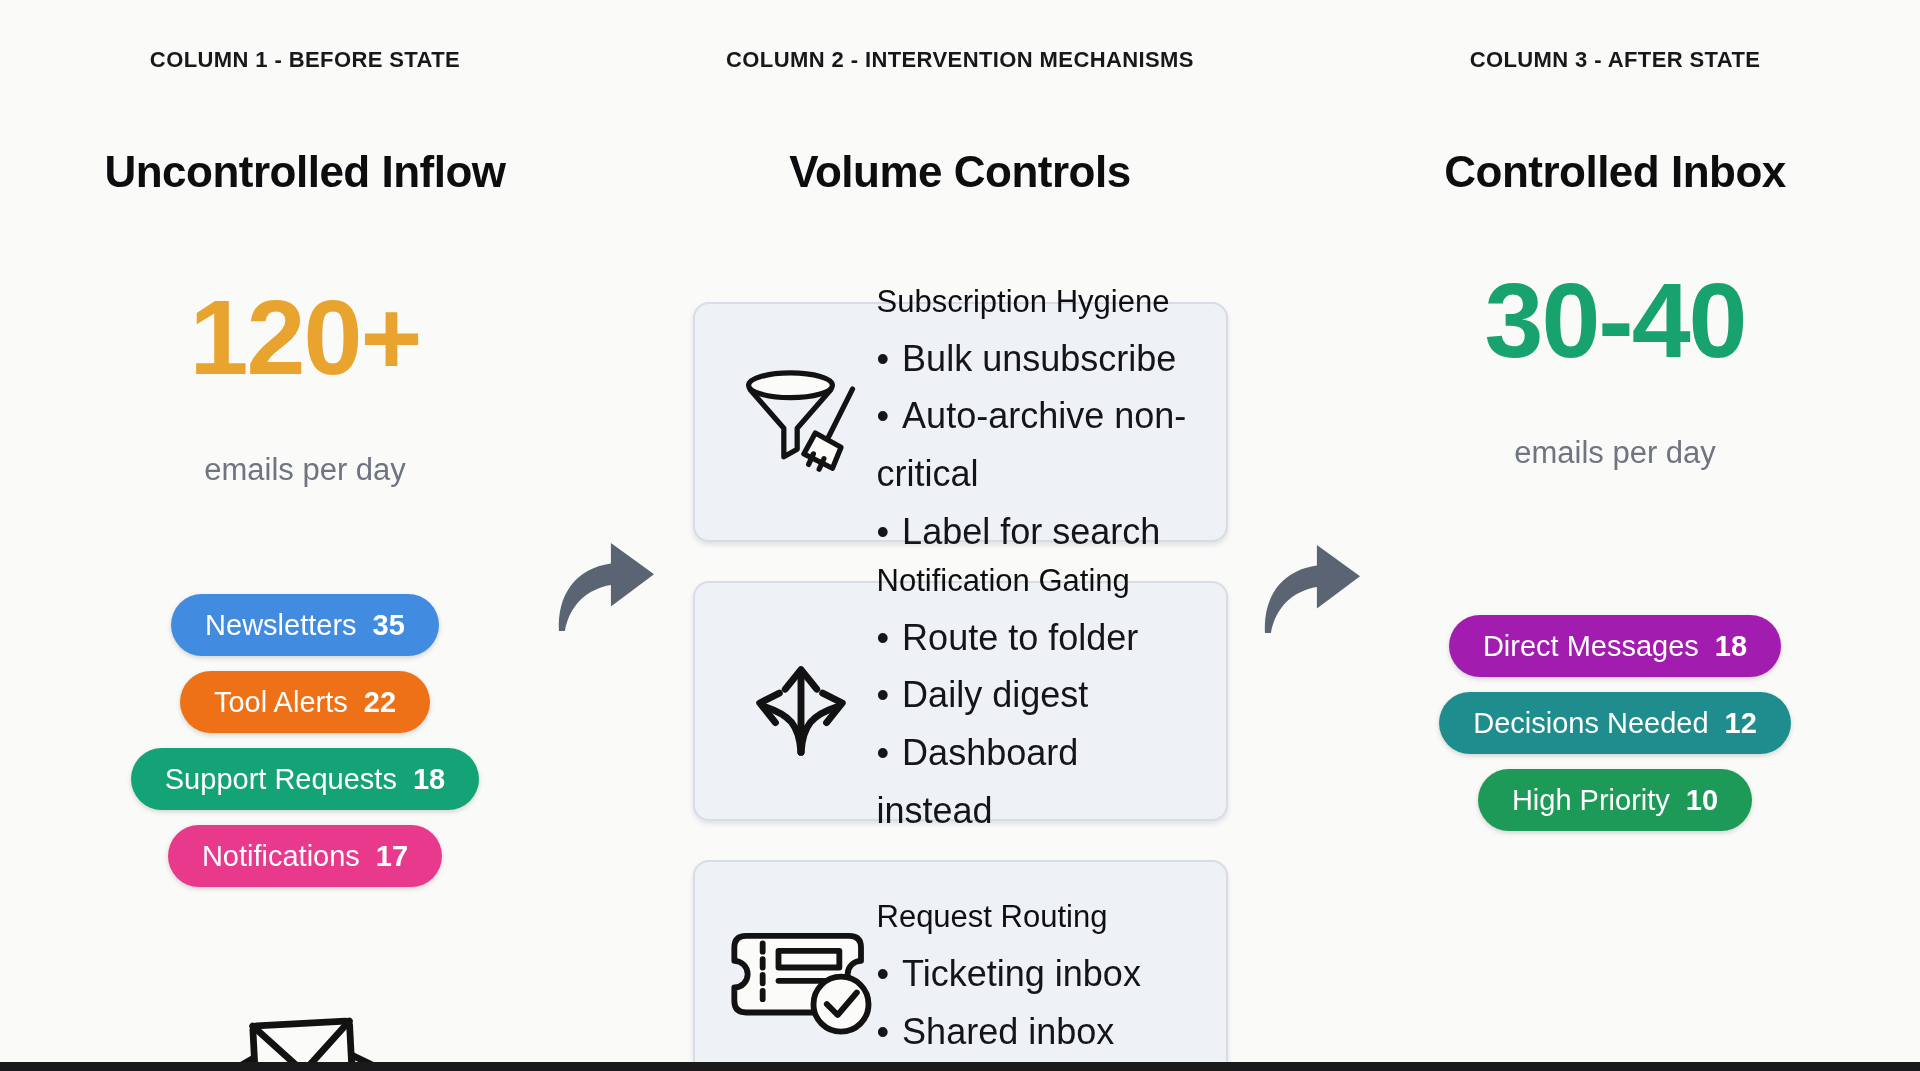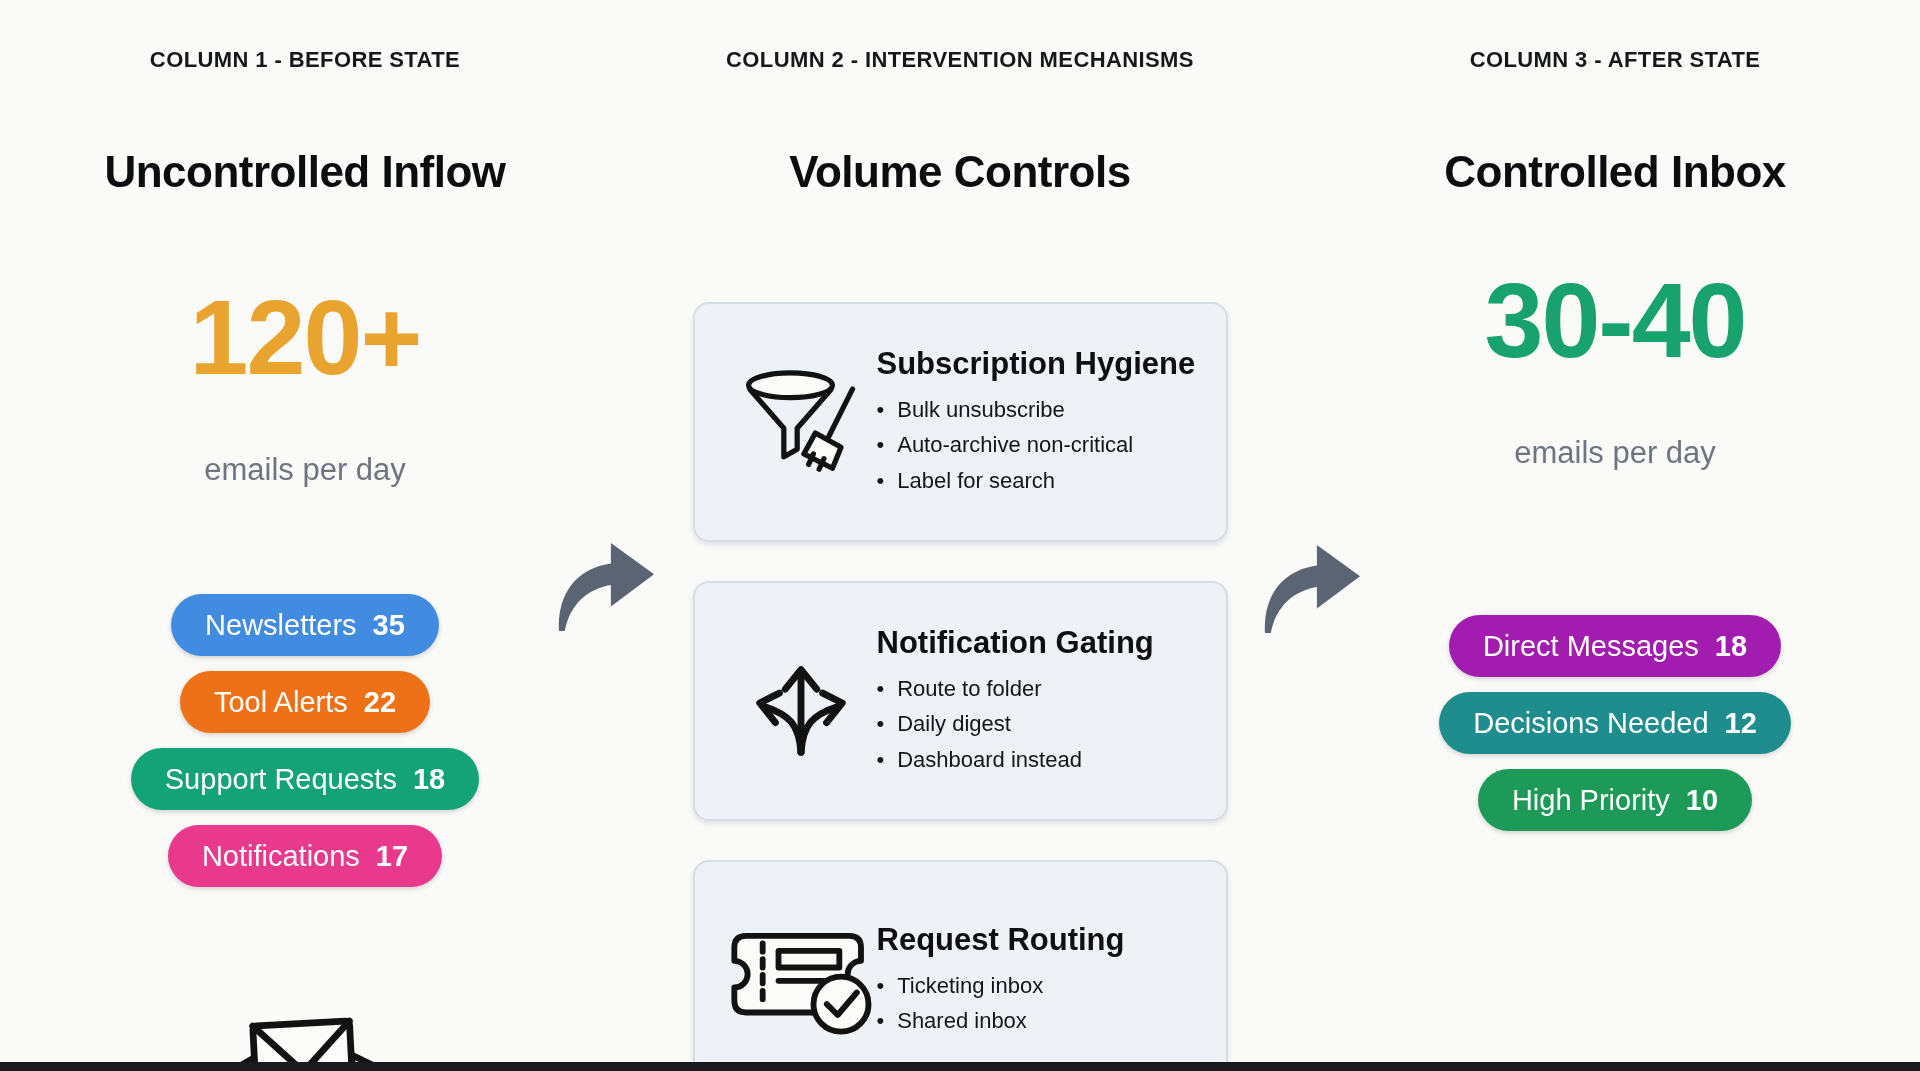--- a/index.html
+++ b/index.html
@@ -42,22 +42,22 @@
 
   .card-stack{margin-top:57px;display:flex;flex-direction:column;gap:39px;}
   .card{
     width:535px;height:240px;box-sizing:border-box;
     background:#EEF1F6;border:2px solid #D8DCE5;border-radius:16px;
     box-shadow:0 3px 5px rgba(130,140,160,.22);
     display:flex;align-items:center;padding:0 26px 0 30px;
   }
   .card-icon{width:152px;flex:0 0 152px;display:flex;justify-content:center;align-items:center;}
   .card-body{flex:1;}
-  .card-title{font-size:31px;font-weight:700;color:#0e0f11;margin:0 4px 10px 0;}
-  .card-bullets{list-style:none;margin:0;padding:0;font-size:22px;color:#141518;}
+  .card-title{font-size:31px;font-weight:400;color:#0e0f11;margin:0 4px 10px 0;}
+  .card-bullets{list-style:none;margin:0;padding:0;font-size:36px;color:#141518;}
   .card-bullets li{line-height:1.6;}
   .card-bullets li::before{content:"•";margin-right:13px;}
 
   .big-icon{margin-top:73px;}
   .col-3 .big-icon{margin-top:189px;}
 
   .flow-arrow{position:absolute;width:108px;height:98px;}
   .flow-arrow.a1{left:552px;top:538px;}
   .flow-arrow.a2{left:1258px;top:540px;}
 

